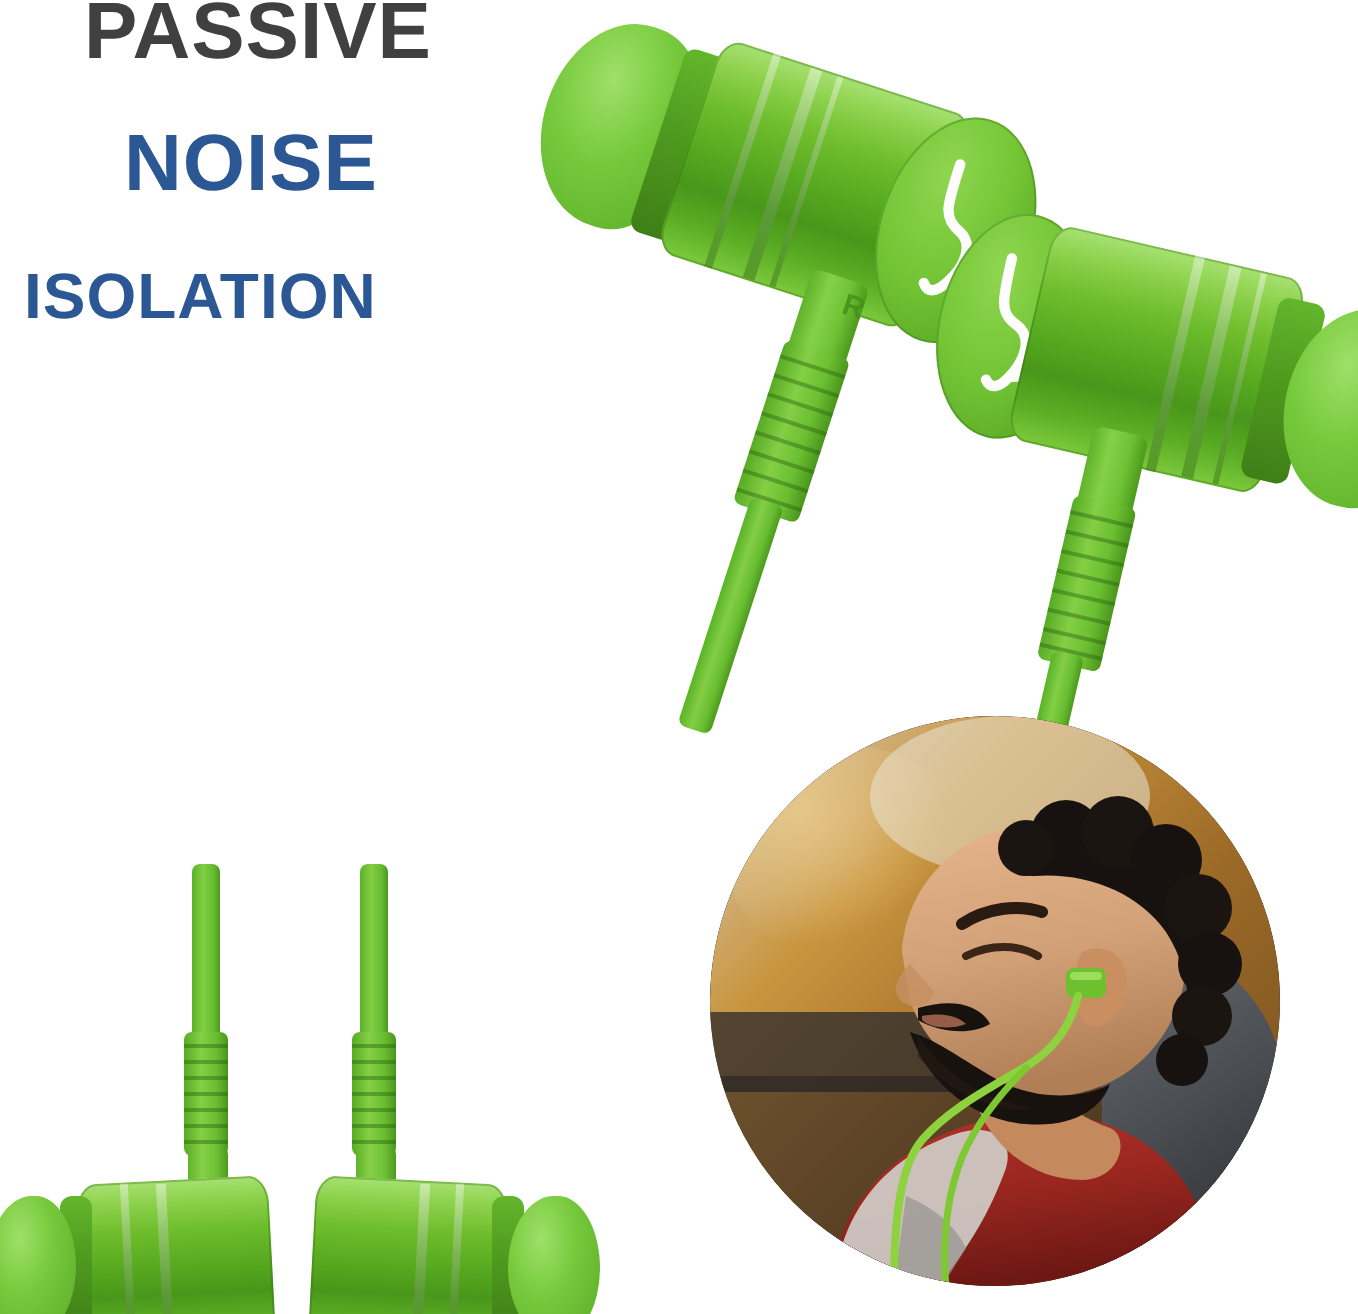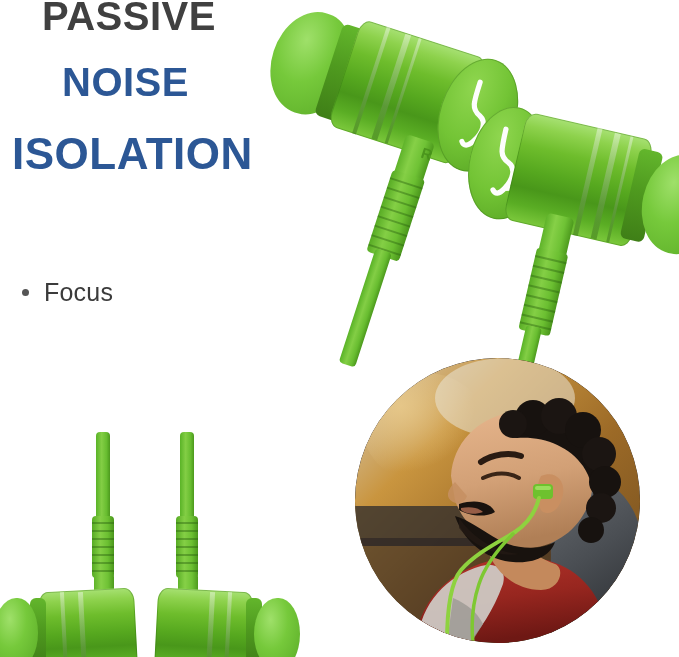--- a/index.html
+++ b/index.html
@@ -5,21 +5,21 @@
   html,body{margin:0;padding:0;background:#fff;}
   body{width:679px;height:657px;overflow:hidden;position:relative;
        font-family:"Liberation Sans",sans-serif;background:#ffffff;}
   #stage{position:relative;width:679px;height:657px;background:#fff;overflow:hidden;}
 
   
   .headline{position:absolute;left:0;top:0;width:290px;}
   .h-line{font-weight:700;letter-spacing:.5px;line-height:1;white-space:nowrap;}
   #h-passive{position:absolute;left:42px;top:-4px;font-size:40px;color:#404040;}
   #h-noise{position:absolute;left:62px;top:62px;font-size:40px;color:#2c5795;}
-  #h-isolation{position:absolute;left:12px;top:132px;font-size:44px;color:#2c5795;}
+  #h-isolation{position:absolute;left:12px;top:132px;font-size:32px;color:#2c5795;}
 
   
   #bullets{position:absolute;left:16px;top:275px;width:270px;margin:0;padding:0;list-style:none;}
   #bullets li{position:relative;padding-left:28px;font-size:25px;color:#3b3b3b;
               line-height:1.42;font-weight:400;letter-spacing:.2px;white-space:nowrap;}
   #bullets li:before{content:"";position:absolute;left:6px;top:14px;width:7px;height:7px;
               border-radius:50%;background:#555;}
 
   
   .bud{position:absolute;transform-origin:50% 50%;}
@@ -61,21 +61,20 @@
 
 <div id="stage">
 
   <div class="headline">
     <div class="h-line" id="h-passive">PASSIVE</div>
     <div class="h-line" id="h-noise">NOISE</div>
     <div class="h-line" id="h-isolation">ISOLATION</div>
   </div>
 
   <ul id="bullets">
-    <li>Focus</li>
   </ul>
 
   <div class="bud" style="left:258px;top:14px;width:250px;height:210px;transform:rotate(18deg);">
 
     <div class="tip" style="left:0px;top:22px;width:78px;height:104px;"></div>
 
     <div class="collar" style="left:58px;top:26px;width:26px;height:96px;"></div>
 
     <div class="barrel" style="left:74px;top:16px;width:132px;height:112px;"></div>
     <div class="ring" style="left:100px;top:16px;width:4px;height:112px;"></div>

